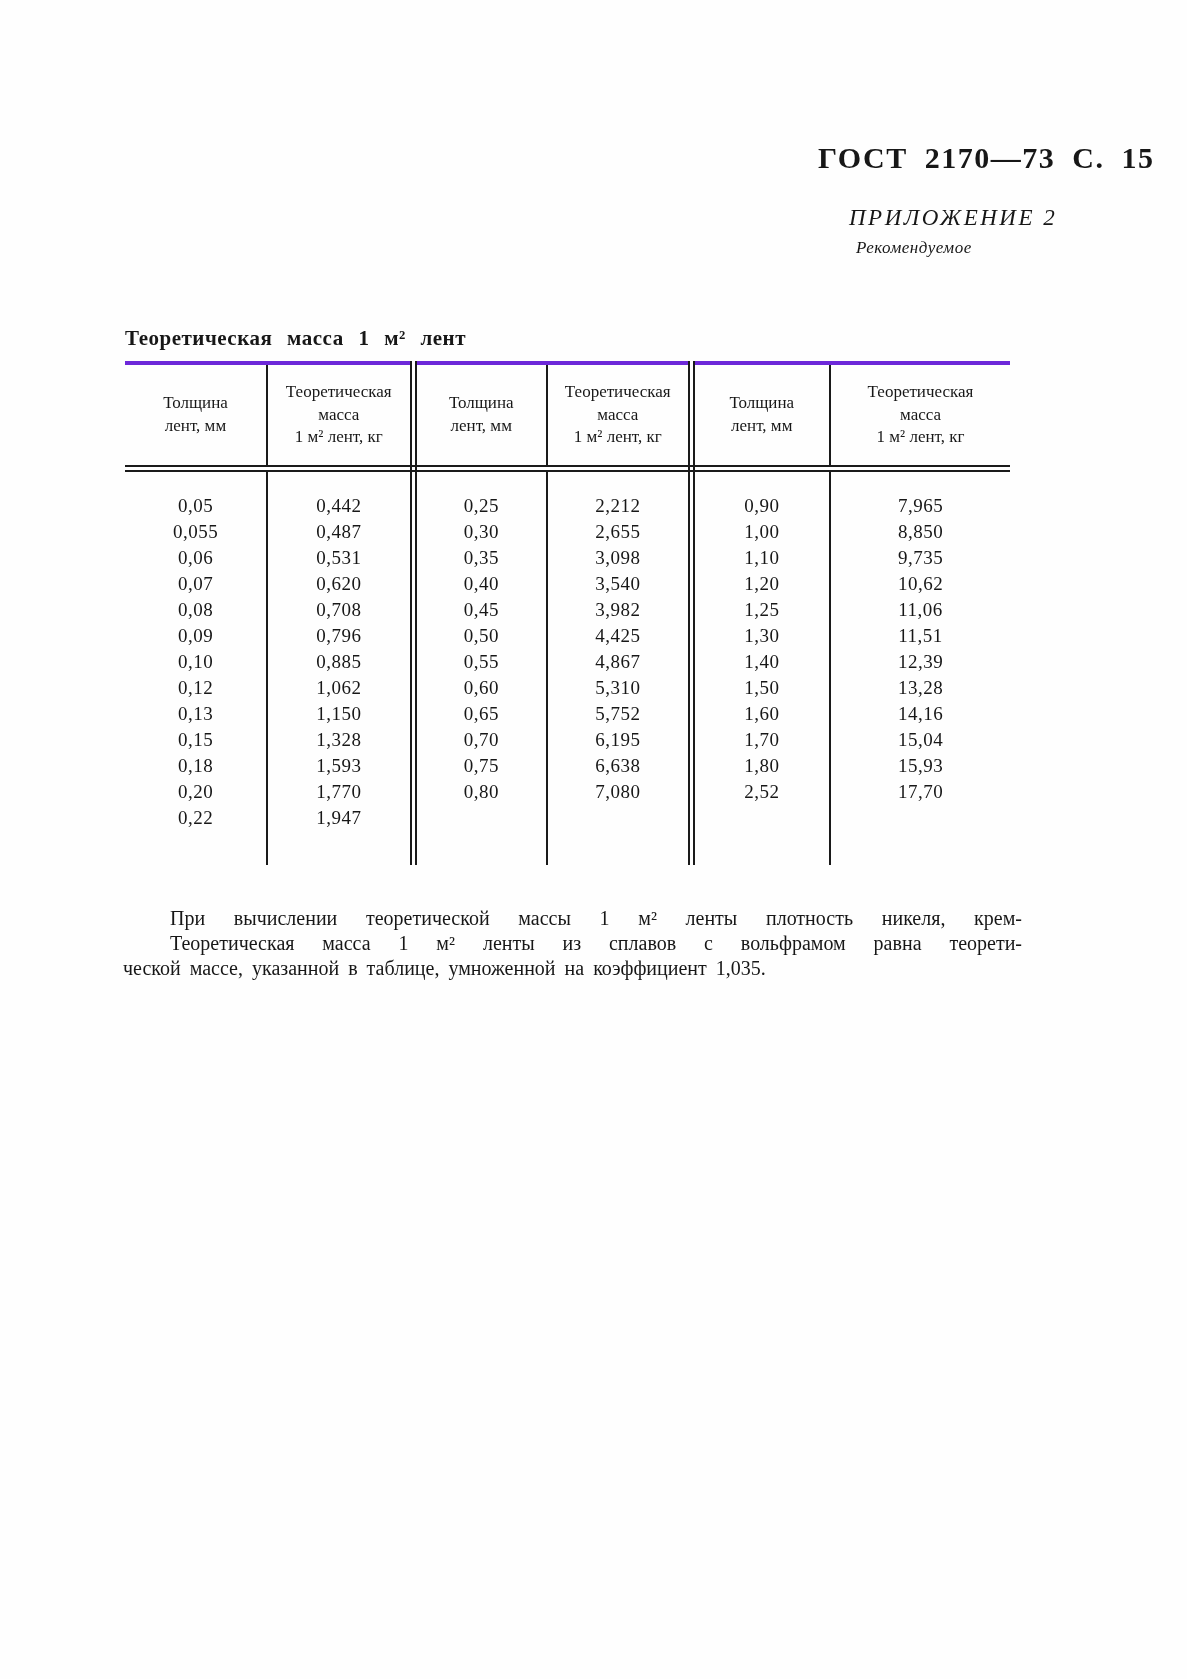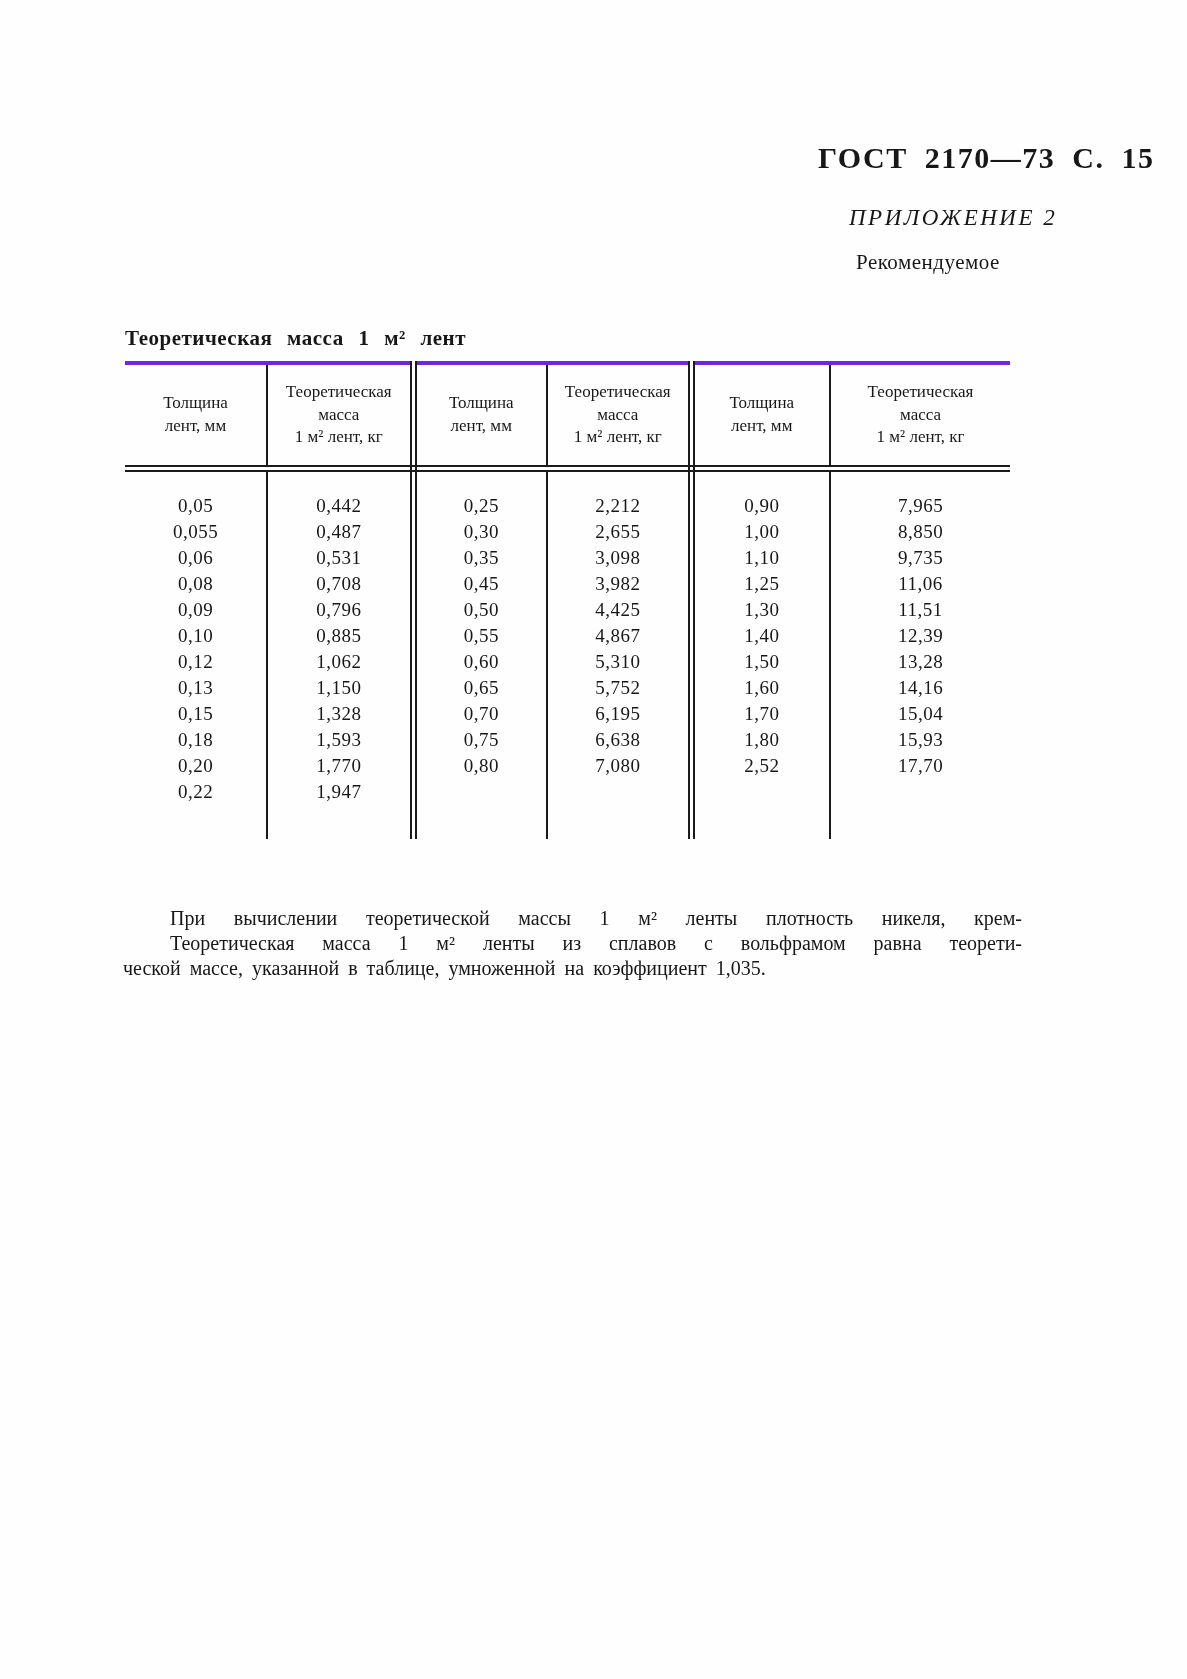--- a/index.html
+++ b/index.html
@@ -12,22 +12,22 @@
     position:absolute; left:790px; top:141px;
     font-size:30px; font-weight:bold; letter-spacing:1.5px; word-spacing:8px;
     white-space:nowrap;
     margin-left:28px;
   }
   .appendix-title {
     position:absolute; left:849px; top:205px;
     font-size:23px; font-style:italic; letter-spacing:2.5px; white-space:nowrap;
   }
   .appendix-subtitle {
-    position:absolute; left:856px; top:250px;
-    font-size:21px; letter-spacing:.5px; white-space:nowrap;
+    position:absolute; left:856px; top:238px;
+    font-size:17px; font-style:italic; letter-spacing:.5px; white-space:nowrap;
   }
   .table-title {
     position:absolute; left:125px; top:326px; width:885px;
     font-size:21px; font-weight:bold;
     word-spacing:9px; letter-spacing:.5px;
   }
   table.mass-table {
     position:absolute; left:125px; top:361px; width:885px;
     border-collapse:collapse; table-layout:fixed;
     border-top:4px solid #6d28d9;
@@ -123,20 +123,28 @@
         </tr>
         <tr>
           <td class="b-single">0,06</td>
           <td class="b-double">0,531</td>
           <td class="b-single">0,35</td>
           <td class="b-double">3,098</td>
           <td class="b-single">1,10</td>
           <td>9,735</td>
         </tr>
         <tr>
+          <td class="b-single">0,07</td>
+          <td class="b-double">0,620</td>
+          <td class="b-single">0,40</td>
+          <td class="b-double">3,540</td>
+          <td class="b-single">1,20</td>
+          <td>10,62</td>
+        </tr>
+        <tr>
           <td class="b-single">0,08</td>
           <td class="b-double">0,708</td>
           <td class="b-single">0,45</td>
           <td class="b-double">3,982</td>
           <td class="b-single">1,25</td>
           <td>11,06</td>
         </tr>
         <tr>
           <td class="b-single">0,09</td>
           <td class="b-double">0,796</td>

